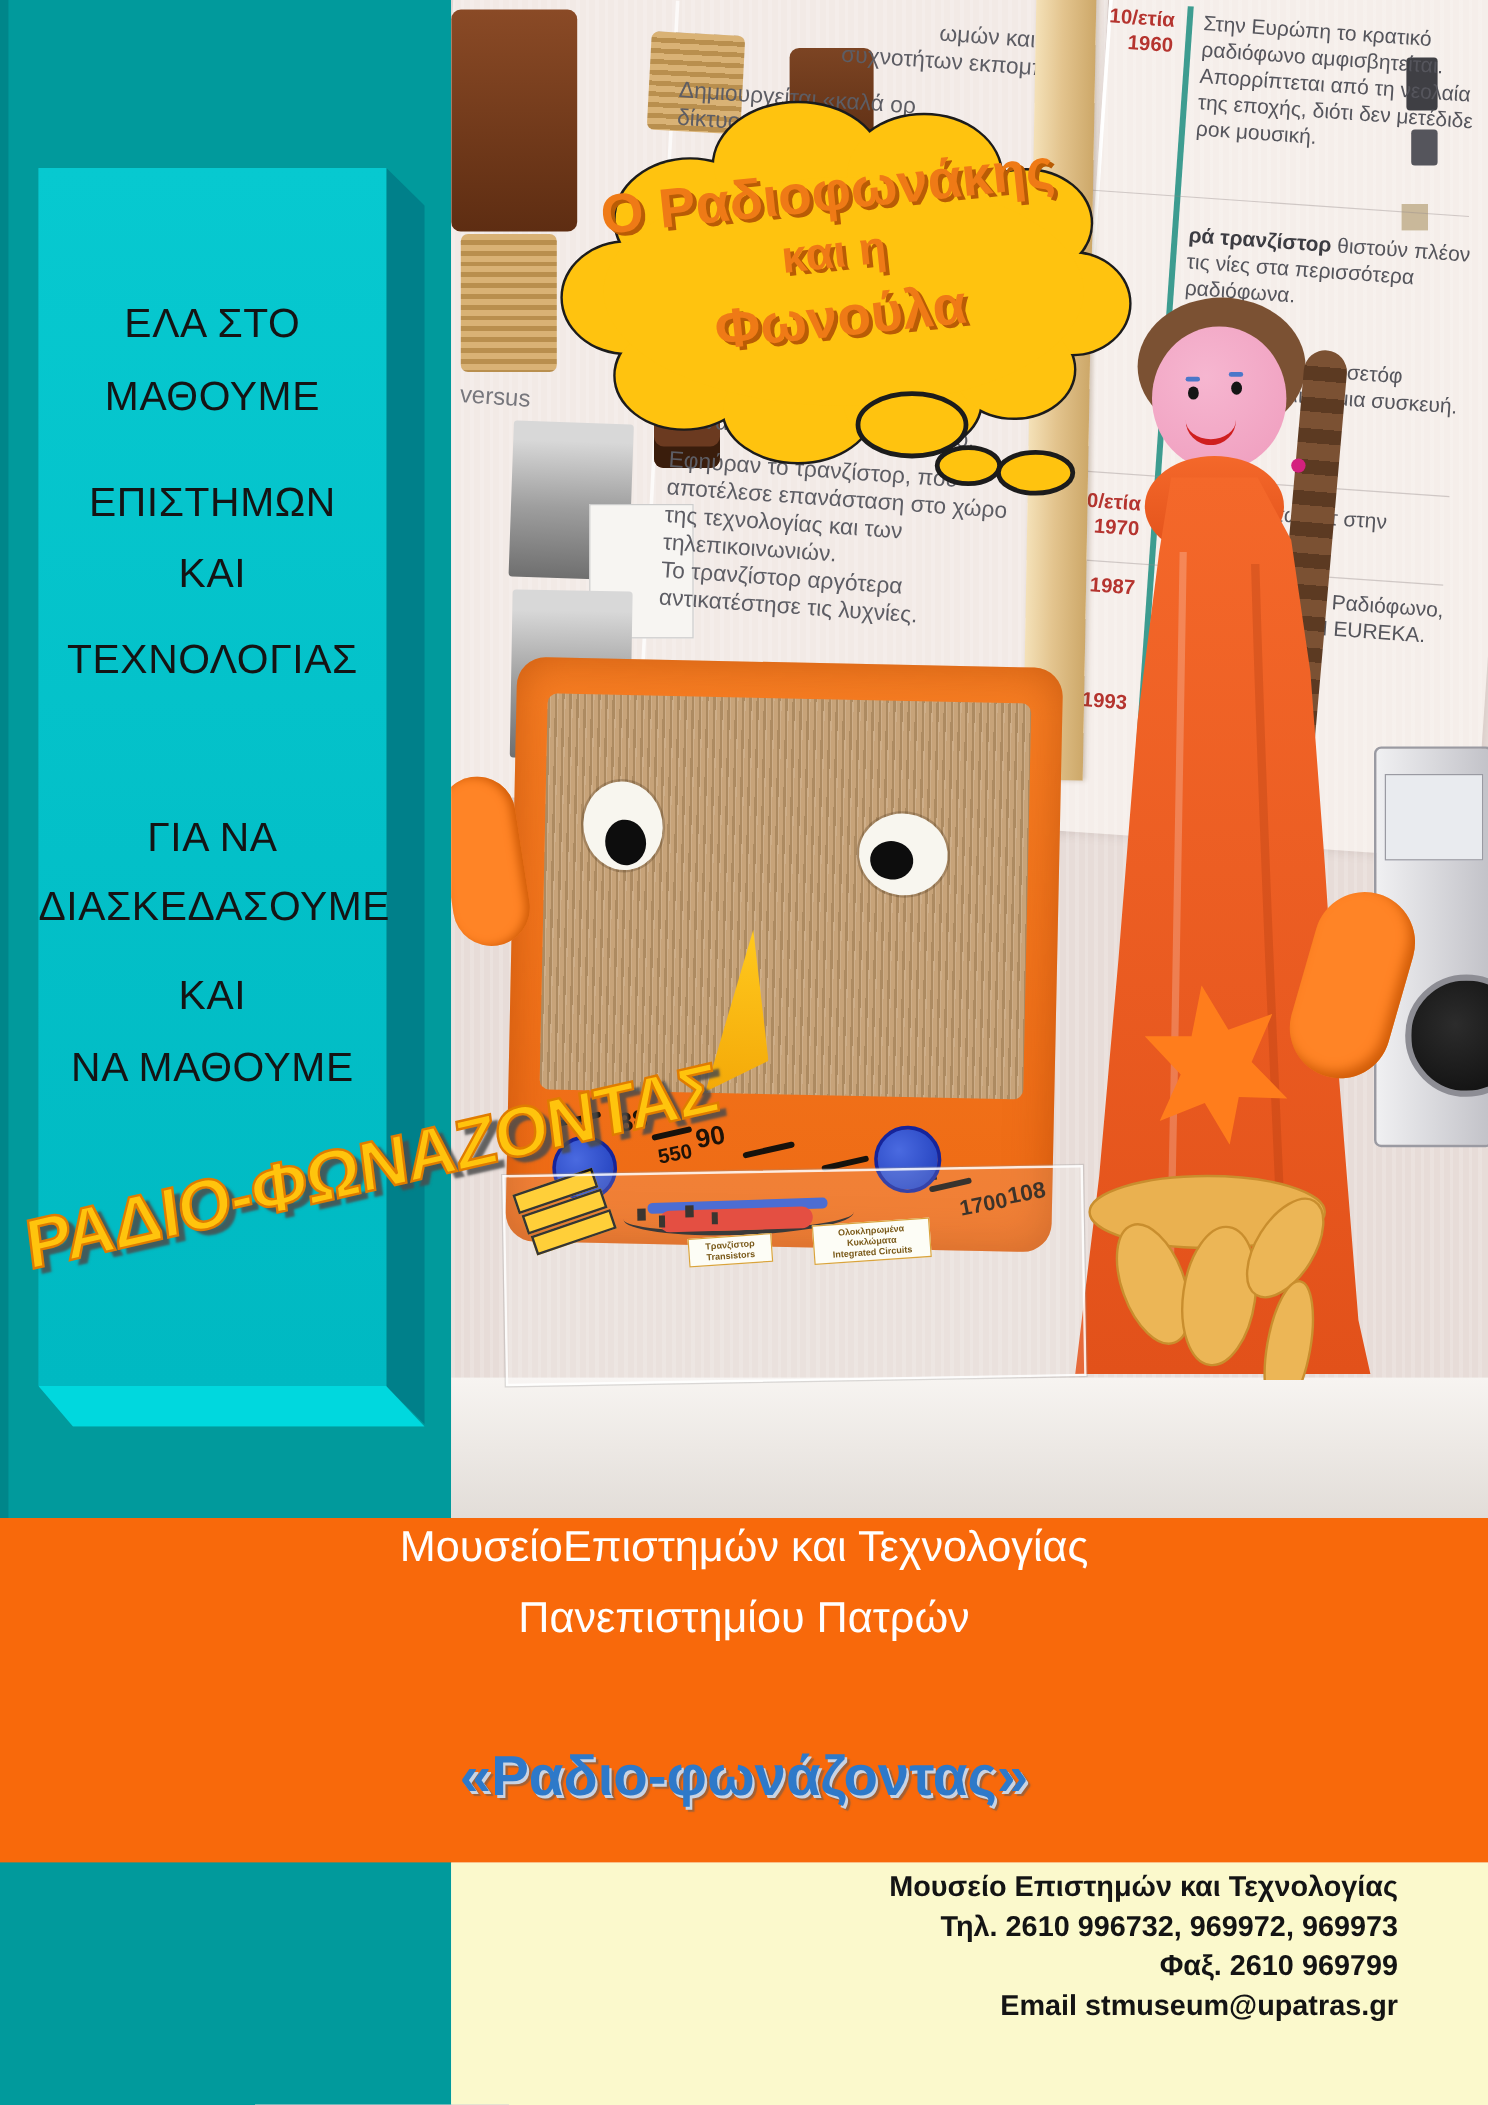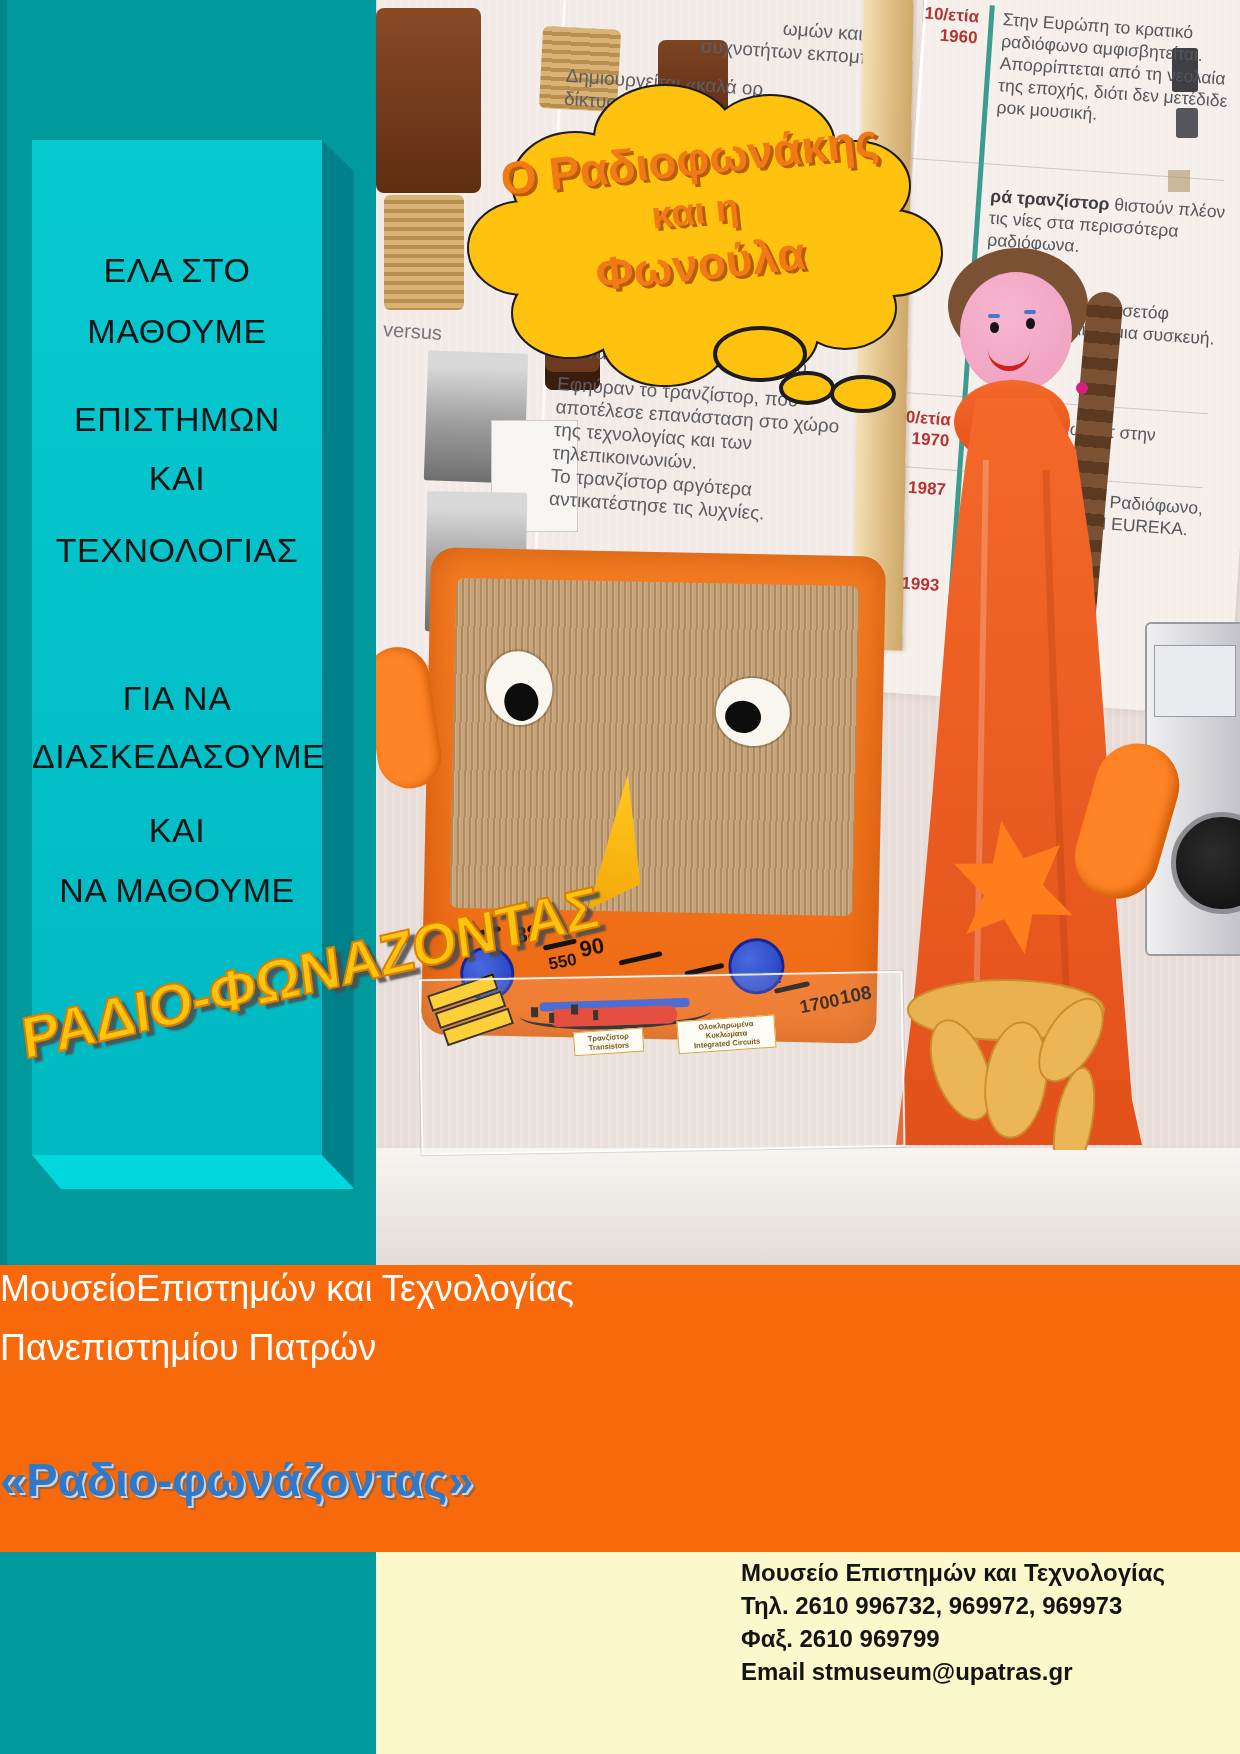--- a/index.html
+++ b/index.html
@@ -107,30 +107,30 @@
   .bt2{font-size:38px;line-height:50px;}
   .bt3{font-size:46px;line-height:56px;}
 
   
   .wordart{left:22px;top:1005px;width:530px;font-size:58px;font-weight:800;letter-spacing:-1px;
            transform:rotate(-13deg) skewX(-6deg);transform-origin:0 50%;color:#ffc40d;
            -webkit-text-stroke:2px #e07c00;text-shadow:6px 6px 2px rgba(75,75,75,.85);z-index:10;white-space:nowrap;}
 
   
   .band{left:0;top:1265px;width:1240px;height:287px;background:#f8690b;z-index:11;}
-  .band-l{left:0;width:1240px;text-align:left;color:#fff;}
+  .band-l{left:0;width:1240px;text-align:center;color:#fff;}
   .b1{top:1268px;font-size:36px;}
   .b2{top:1327px;font-size:36px;}
   .b3{top:1400px;font-size:26px;}
   .b4{top:1452px;font-size:47px;font-weight:bold;color:#2e79c9;
       text-shadow:2px 2px 0 #c9d3e2,4px 4px 1px rgba(90,90,90,.55);}
 
   
   .cream{left:376px;top:1552px;width:864px;height:202px;background:#fbf9cc;}
-  .contact{position:absolute;right:75px;top:4px;color:#141414;font-weight:bold;
+  .contact{position:absolute;right:75px;top:4px;text-align:right;color:#141414;font-weight:bold;
            font-size:24px;line-height:33px;}
 </style>
 </head>
 <body>
 
 <div class="poster">
 
   <div class="abs colL"></div>
   <div class="abs colL-edge"></div>
   <div class="abs box-face"></div>

